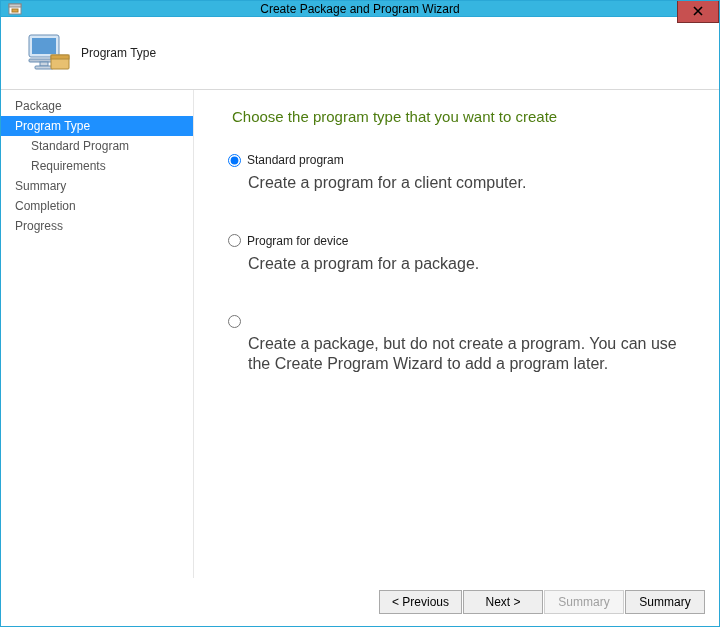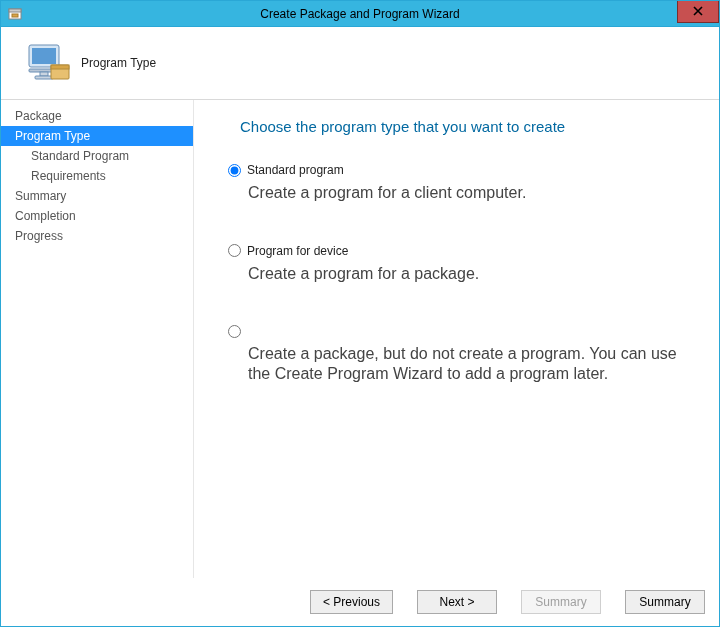--- a/index.html
+++ b/index.html
@@ -5,21 +5,21 @@
   * { box-sizing: border-box; }
   html, body { margin: 0; padding: 0; font-family: "Segoe UI", Tahoma, sans-serif; font-size: 12px; color: #333; }
   .window {
     width: 720px; height: 627px;
     border: 1px solid #2aa7d6;
     background: #fff;
     display: flex; flex-direction: column;
     position: relative;
   }
   .titlebar {
-    height: 26px;
+    height: 16px;
     background: #36b5e0;
     display: flex; align-items: center;
     position: relative;
     border-bottom: 1px solid #2aa7d6;
   }
   .titlebar .sys-icon {
     width: 16px; height: 16px; margin: 0 6px;
     display: inline-block;
   }
   .titlebar .title {
@@ -59,32 +59,32 @@
   }
   .nav-sub { padding-left: 30px; }
   .nav-item.selected {
     background: #1e90ff; color: #fff;
   }
   .content {
     flex: 1; padding: 18px 22px 10px 34px;
     position: relative;
   }
   .content h1 {
-    font-size: 15px; font-weight: normal; color: #0369a1; margin: 0 0 28px 12px;
+    font-size: 15px; font-weight: normal; color: #4d7c0f; margin: 0 0 28px 4px;
   }
   .option-block { margin-bottom: 40px; }
   .option-row { display: flex; align-items: center; }
   .option-row input[type=radio] { margin: 0 6px 0 0; }
   .option-label { font-size: 12px; color: #222; }
   .option-desc { font-size: 16px; color: #444; margin: 6px 0 0 20px; line-height: 1.3; }
   .footer {
     height: 48px;
     display: flex; align-items: center; justify-content: flex-end;
     padding: 0 14px;
-    gap: 24px;
+    gap: 1px;
     border-top: 0;
     background: #fff;
     margin-left: 32px;
   }
   .btn {
     min-width: 80px; height: 24px;
     background: #efefef;
     border: 1px solid #a9a9a9;
     font-size: 12px;
     padding: 0 12px;

